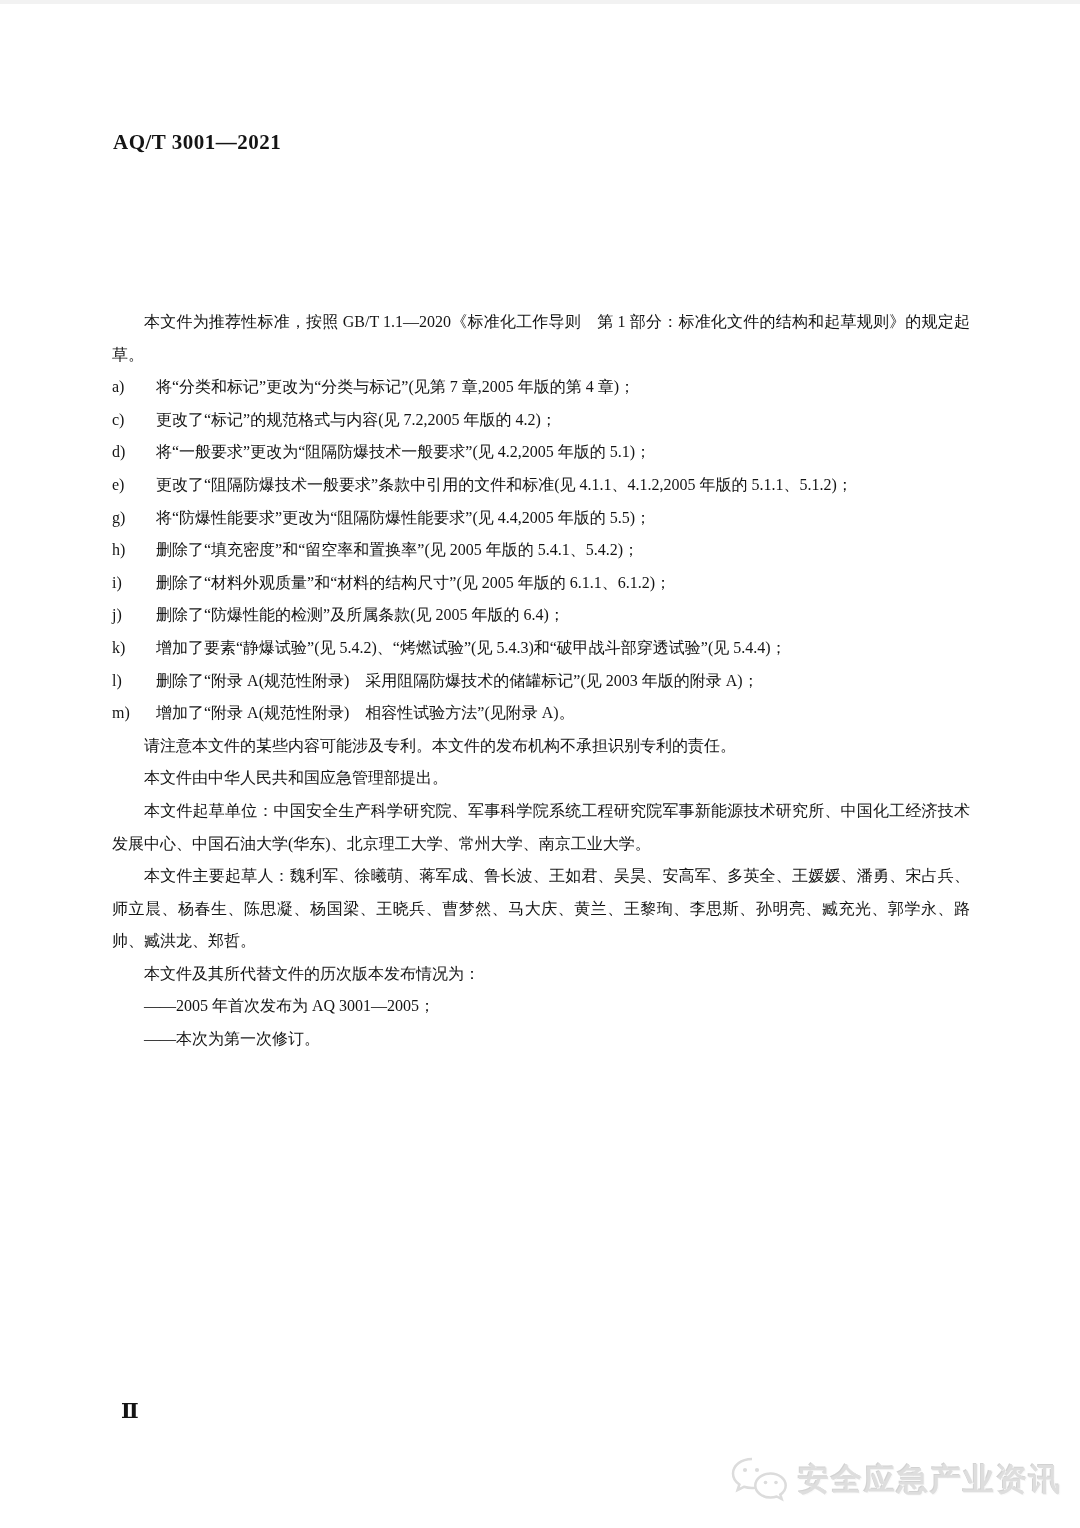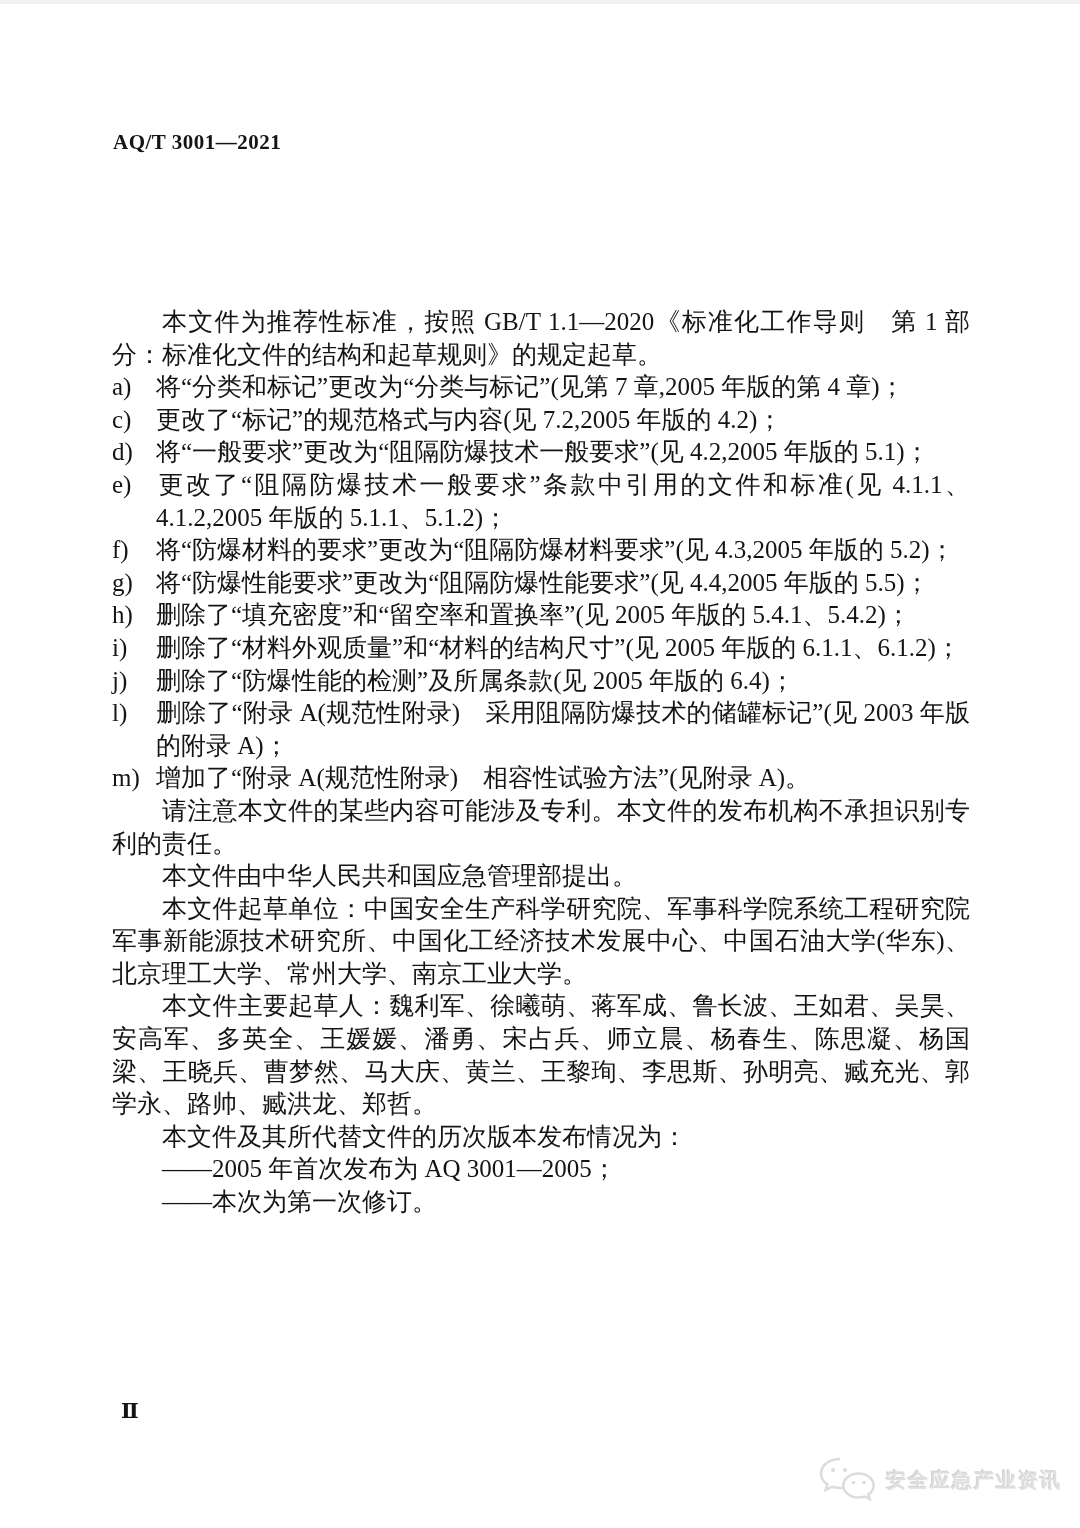--- a/index.html
+++ b/index.html
@@ -31,21 +31,21 @@
     font-family: "Liberation Sans", "DejaVu Sans", sans-serif;
     font-weight: bold;
     font-size: 32px;
     letter-spacing: 2px;
   }
   .content {
     position: absolute;
     top: 302px;
     left: 112px;
     width: 858px;
-    font-size: 25px;
+    font-size: 16px;
     line-height: 32.6px;
     text-align: justify;
   }
   .content p { margin: 0; }
   .para-indent { text-indent: 2em; }
   .change-item {
     margin-left: 38px;
     padding-left: 44px;
     text-indent: -44px;
   }
@@ -67,21 +67,21 @@
     position: absolute;
     right: 18px;
     top: 1452px;
     display: flex;
     align-items: center;
     gap: 8px;
     color: #dedede;
     text-shadow: 1px 1px 0 #fafafa, -1px -1px 0 #d2d2d2;
     font-family: "Liberation Sans", "DejaVu Sans", sans-serif;
     font-weight: bold;
-    font-size: 20px;
+    font-size: 31px;
     letter-spacing: 2px;
     user-select: none;
   }
   .wechat-icon { width: 62px; height: 48px; flex: 0 0 auto; }
 </style>
 </head>
 <body>
 
 <div class="page">
 
@@ -89,25 +89,25 @@
 
 
   <div class="content">
 
     <p class="para-indent">本文件为推荐性标准，按照 GB/T 1.1—2020《标准化工作导则　第 1 部分：标准化文件的结构和起草规则》的规定起草。</p>
 
     <p class="change-item"><span class="ci-label">a)</span><span>将“分类和标记”更改为“分类与标记”(见第 7 章,2005 年版的第 4 章)；</span></p>
     <p class="change-item"><span class="ci-label">c)</span><span>更改了“标记”的规范格式与内容(见 7.2,2005 年版的 4.2)；</span></p>
     <p class="change-item"><span class="ci-label">d)</span><span>将“一般要求”更改为“阻隔防爆技术一般要求”(见 4.2,2005 年版的 5.1)；</span></p>
     <p class="change-item"><span class="ci-label">e)</span><span>更改了“阻隔防爆技术一般要求”条款中引用的文件和标准(见 4.1.1、4.1.2,2005 年版的 5.1.1、5.1.2)；</span></p>
-    <p class="change-item"><span class="ci-label">f)</span><span>将“防爆材料的要求”更改为“阻隔防爆材料要求”(见 4.3,2005 年版的 5.2)；</span></p>
     <p class="change-item"><span class="ci-label">g)</span><span>将“防爆性能要求”更改为“阻隔防爆性能要求”(见 4.4,2005 年版的 5.5)；</span></p>
     <p class="change-item"><span class="ci-label">h)</span><span>删除了“填充密度”和“留空率和置换率”(见 2005 年版的 5.4.1、5.4.2)；</span></p>
     <p class="change-item"><span class="ci-label">i)</span><span>删除了“材料外观质量”和“材料的结构尺寸”(见 2005 年版的 6.1.1、6.1.2)；</span></p>
     <p class="change-item"><span class="ci-label">j)</span><span>删除了“防爆性能的检测”及所属条款(见 2005 年版的 6.4)；</span></p>
+    <p class="change-item"><span class="ci-label">k)</span><span>增加了要素“静爆试验”(见 5.4.2)、“烤燃试验”(见 5.4.3)和“破甲战斗部穿透试验”(见 5.4.4)；</span></p>
     <p class="change-item"><span class="ci-label">l)</span><span>删除了“附录 A(规范性附录)　采用阻隔防爆技术的储罐标记”(见 2003 年版的附录 A)；</span></p>
     <p class="change-item"><span class="ci-label">m)</span><span>增加了“附录 A(规范性附录)　相容性试验方法”(见附录 A)。</span></p>
 
     <p class="para-indent">请注意本文件的某些内容可能涉及专利。本文件的发布机构不承担识别专利的责任。</p>
     <p class="para-indent">本文件由中华人民共和国应急管理部提出。</p>
     <p class="para-indent">本文件起草单位：中国安全生产科学研究院、军事科学院系统工程研究院军事新能源技术研究所、中国化工经济技术发展中心、中国石油大学(华东)、北京理工大学、常州大学、南京工业大学。</p>
     <p class="para-indent">本文件主要起草人：魏利军、徐曦萌、蒋军成、鲁长波、王如君、吴昊、安高军、多英全、王媛媛、潘勇、宋占兵、师立晨、杨春生、陈思凝、杨国梁、王晓兵、曹梦然、马大庆、黄兰、王黎珣、李思斯、孙明亮、臧充光、郭学永、路帅、臧洪龙、郑哲。</p>
     <p class="para-indent">本文件及其所代替文件的历次版本发布情况为：</p>
 
     <p class="history-item">——2005 年首次发布为 AQ 3001—2005；</p>

